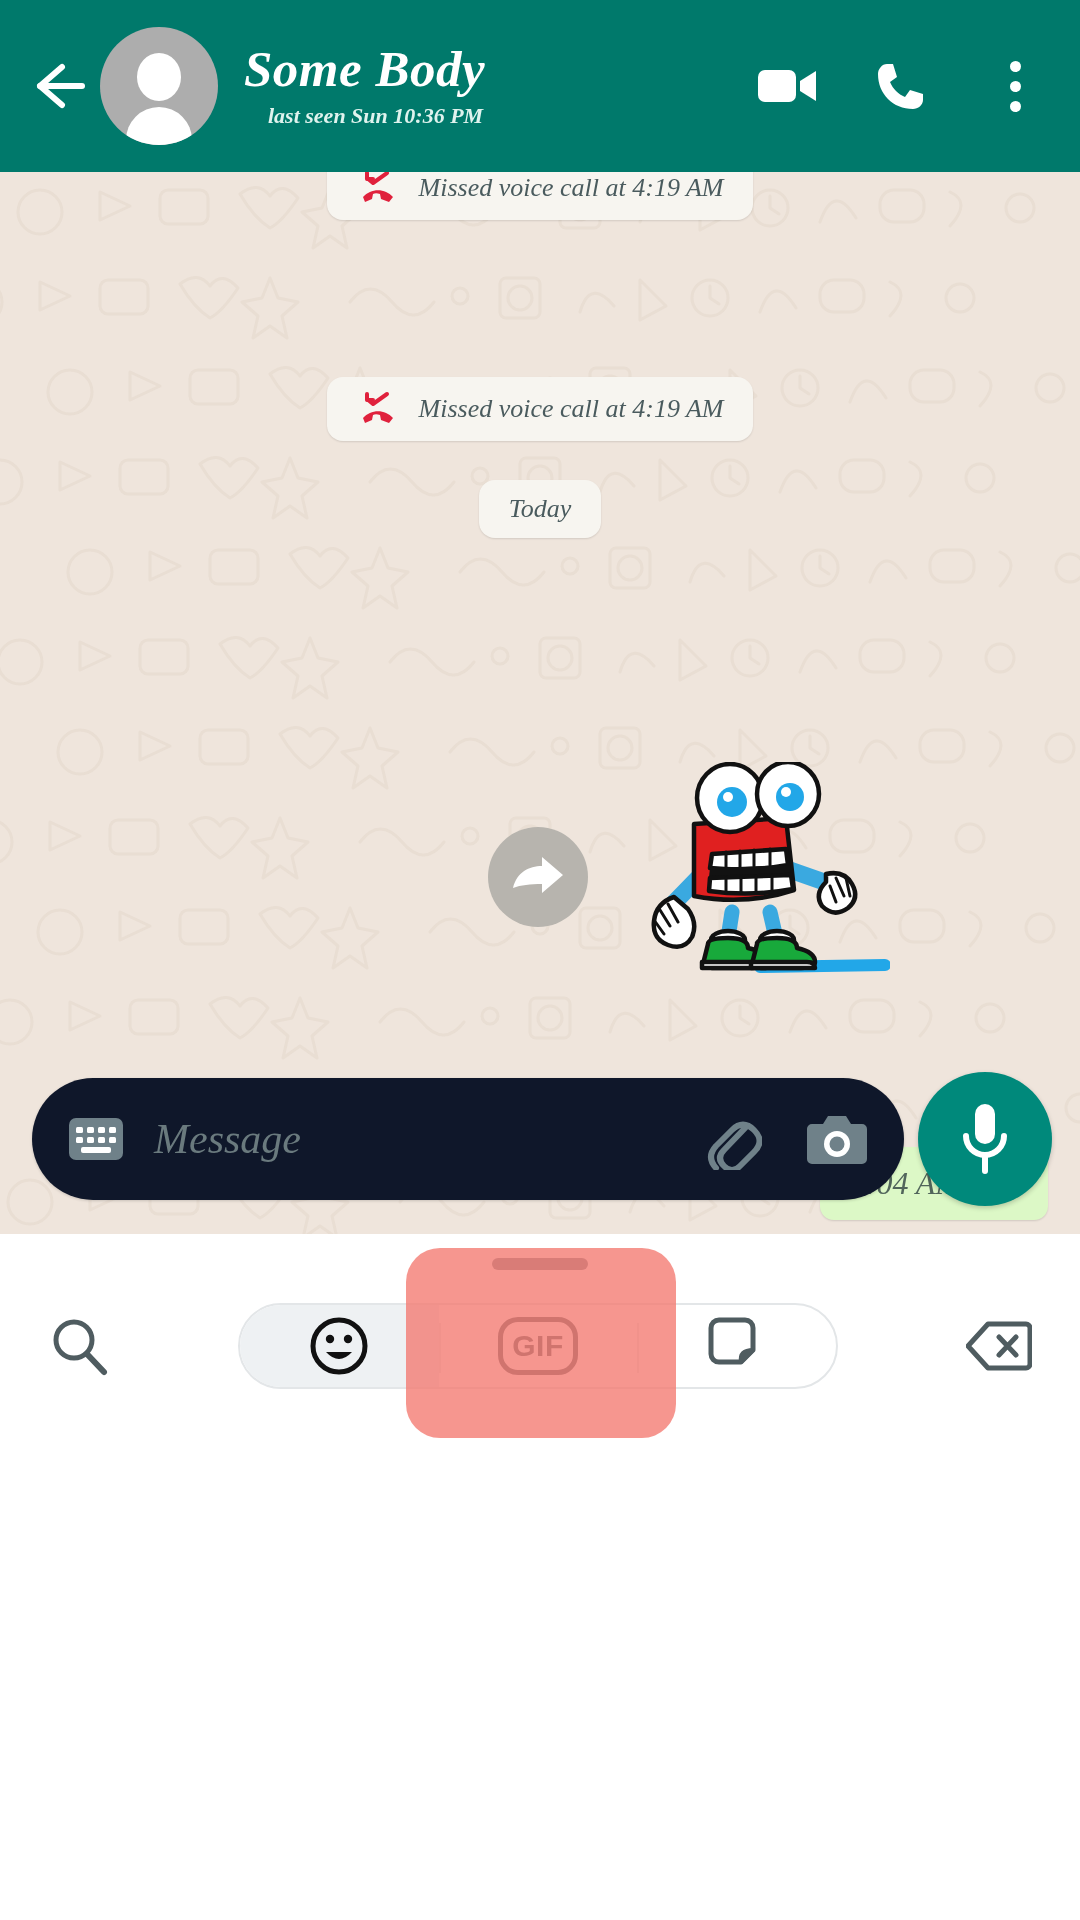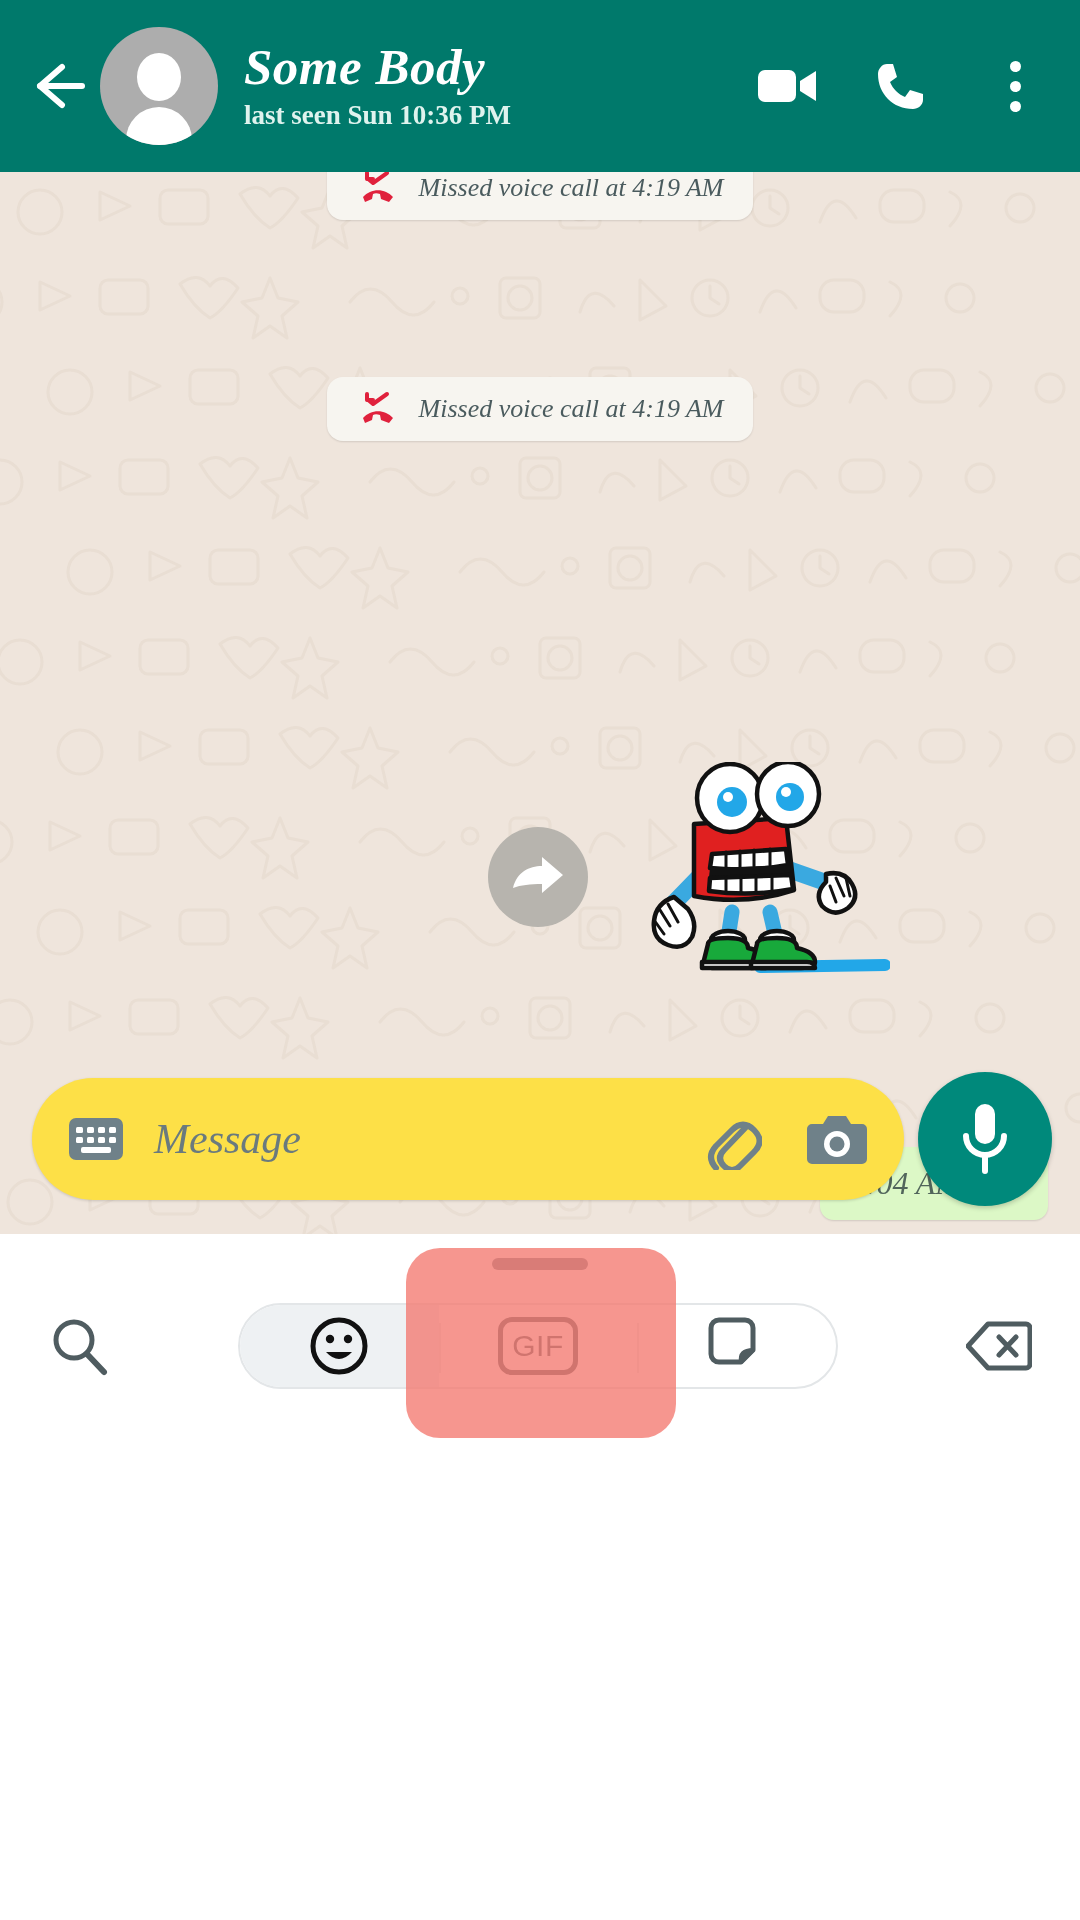--- a/index.html
+++ b/index.html
@@ -28,22 +28,22 @@
   .avatar .av-body{
     position:absolute; width:66px; height:52px; background:#fff;
     border-radius:34px 34px 0 0; left:26px; top:80px;
   }
   .peer{ margin-left:26px; flex:1; min-width:0; }
   .peer-name{
     color:#FFFFFF; font-size:51px; font-weight:700; font-style:italic;
     line-height:1.05; letter-spacing:.5px; white-space:nowrap;
   }
   .peer-status{
-    color:#DFF3EE; font-size:27px; font-weight:700;
-    margin-top:6px; white-space:nowrap;
+    color:#DFF3EE; font-size:22px; font-style:italic; font-weight:700;
+    margin-top:6px; white-space:nowrap;margin-left:24px;
   }
   .hdr-actions{ display:flex; align-items:center; gap:52px; padding-right:8px; }
   .hdr-btn{ width:62px; height:62px; display:flex; align-items:center; justify-content:center; }
   .kebab{ width:16px; display:flex; flex-direction:column; gap:9px; align-items:center; }
   .kebab i{ width:11px; height:11px; border-radius:50%; background:#fff; display:block; }
 
   
   .chat{
     position:absolute; top:172px; left:0; width:1080px; height:1062px;
     background:#EFE5DC; overflow:hidden;
@@ -84,21 +84,21 @@
     background:#DCF8C6; border-radius:14px; padding:18px 26px 18px 30px;
     display:flex; align-items:center; gap:16px;
     box-shadow:0 1px 2px rgba(0,0,0,.13); position:relative;
   }
   .bubble .time{ font-size:32px; color:#51655B; font-style:italic; }
   .ticks{ width:44px; height:26px; flex:none; }
 
   
   .inputbar{
     position:absolute; left:32px; top:1078px; width:872px; height:122px;
-    background:#fde047; border-radius:61px; display:flex; align-items:center;
+    background:#0f172a; border-radius:61px; display:flex; align-items:center;
     padding:0 36px; box-shadow:0 1px 3px rgba(0,0,0,.16);
   }
   .kbd-icon{ width:56px; height:48px; flex:none; }
   .msg-placeholder{
     margin-left:30px; flex:1; font-size:42px; font-style:italic; color:#6A7A7E;
   }
   .clip-icon{ width:58px; height:62px; flex:none; margin-right:44px; }
   .cam-icon{ width:62px; height:54px; flex:none; }
   .mic-btn{
     position:absolute; right:28px; top:1072px; width:134px; height:134px;
@@ -127,23 +127,23 @@
   .tab{
     flex:1; height:100%; display:flex; align-items:center; justify-content:center;
     position:relative;
   }
   .tab.active{ background:#EEF1F3; }
   .tab + .tab::before{
     content:""; position:absolute; left:0; top:18px; height:50px; width:2px;
     background:#E7EAEC;
   }
   .gif-box{
-    width:80px; height:58px; border:5px solid #53646B; border-radius:14px;
+    width:80px; height:58px; border:5px solid #53646B; border-radius:20px;
     display:flex; align-items:center; justify-content:center;
-    font-family:"Liberation Sans", sans-serif; font-weight:400; font-size:30px;
+    font-family:"Liberation Sans", sans-serif; font-weight:700; font-size:30px;
     color:#53646B; letter-spacing:.5px;
   }
   .backspace-icon{ width:66px; height:52px; flex:none; }
   .highlight{
     position:absolute; left:406px; top:-44px; width:270px; height:190px;
     background:#F4796F; opacity:.78; border-radius:34px; pointer-events:none;
   }
 </style>
 </head>
 <body>
@@ -244,20 +244,23 @@
       <div class="pill">
         <svg class="miss-icon" viewBox="0 0 42 36">
           <path d="M6 27 C14 18 28 18 36 27 L32 32 L24 29 L23 24 C20 23 18 23 16 24 L15 29 L8 32 Z" fill="#E0213C"></path>
           <path d="M30 3 L16 13 L10 8" fill="none" stroke="#E0213C" stroke-width="4" stroke-linecap="round" stroke-linejoin="round"></path>
           <path d="M10 3 L10 9 L16 9" fill="none" stroke="#E0213C" stroke-width="4" stroke-linecap="round" stroke-linejoin="round"></path>
         </svg>
         <span>Missed voice call at 4:19 AM</span>
       </div>
     </div>
 
+    <div class="row-center date-2">
+      <div class="pill">Today</div>
+    </div>
 
     <div class="sticker-row">
       <div class="fwd-btn">
         <svg width="58" height="46" viewBox="0 0 58 46">
           <path d="M4 34 C8 18 20 12 33 12 L33 3 L54 21 L33 39 L33 30 C21 30 12 31 4 34 Z" fill="#FFFFFF"></path>
         </svg>
       </div>
 
       <div class="sticker">
         <svg viewBox="0 0 250 230" width="250" height="230">

